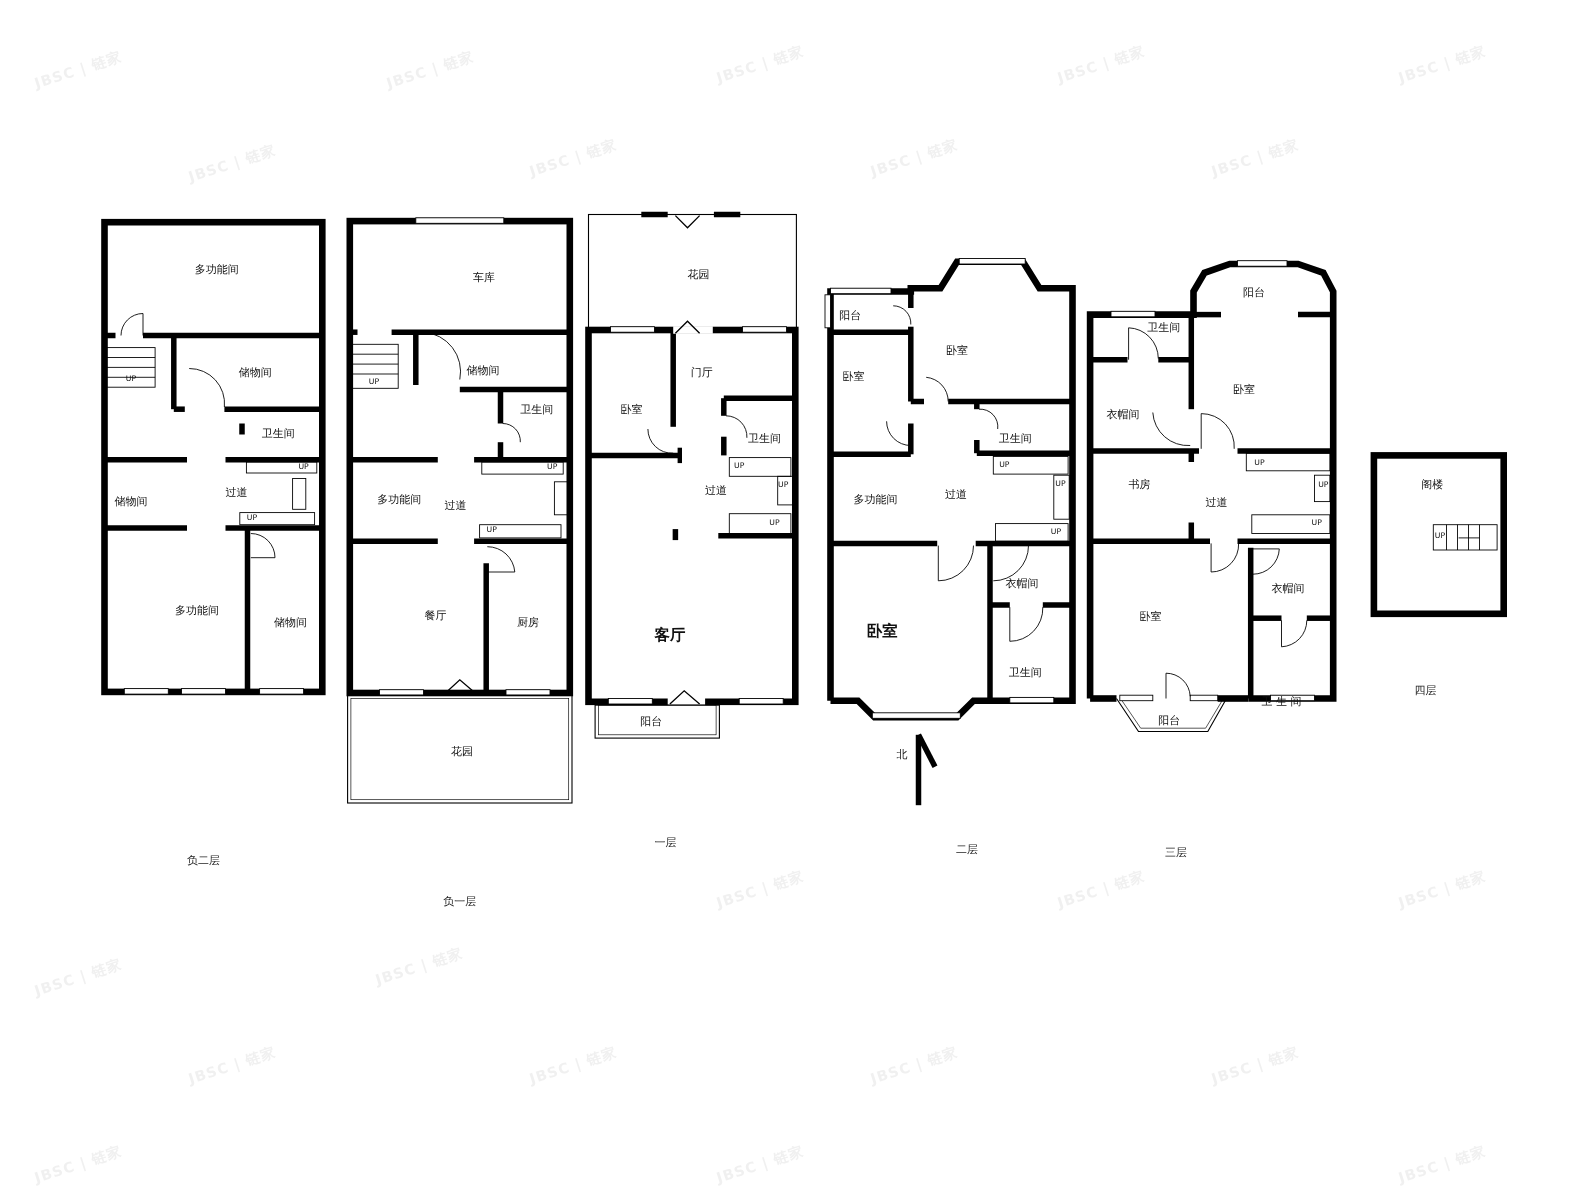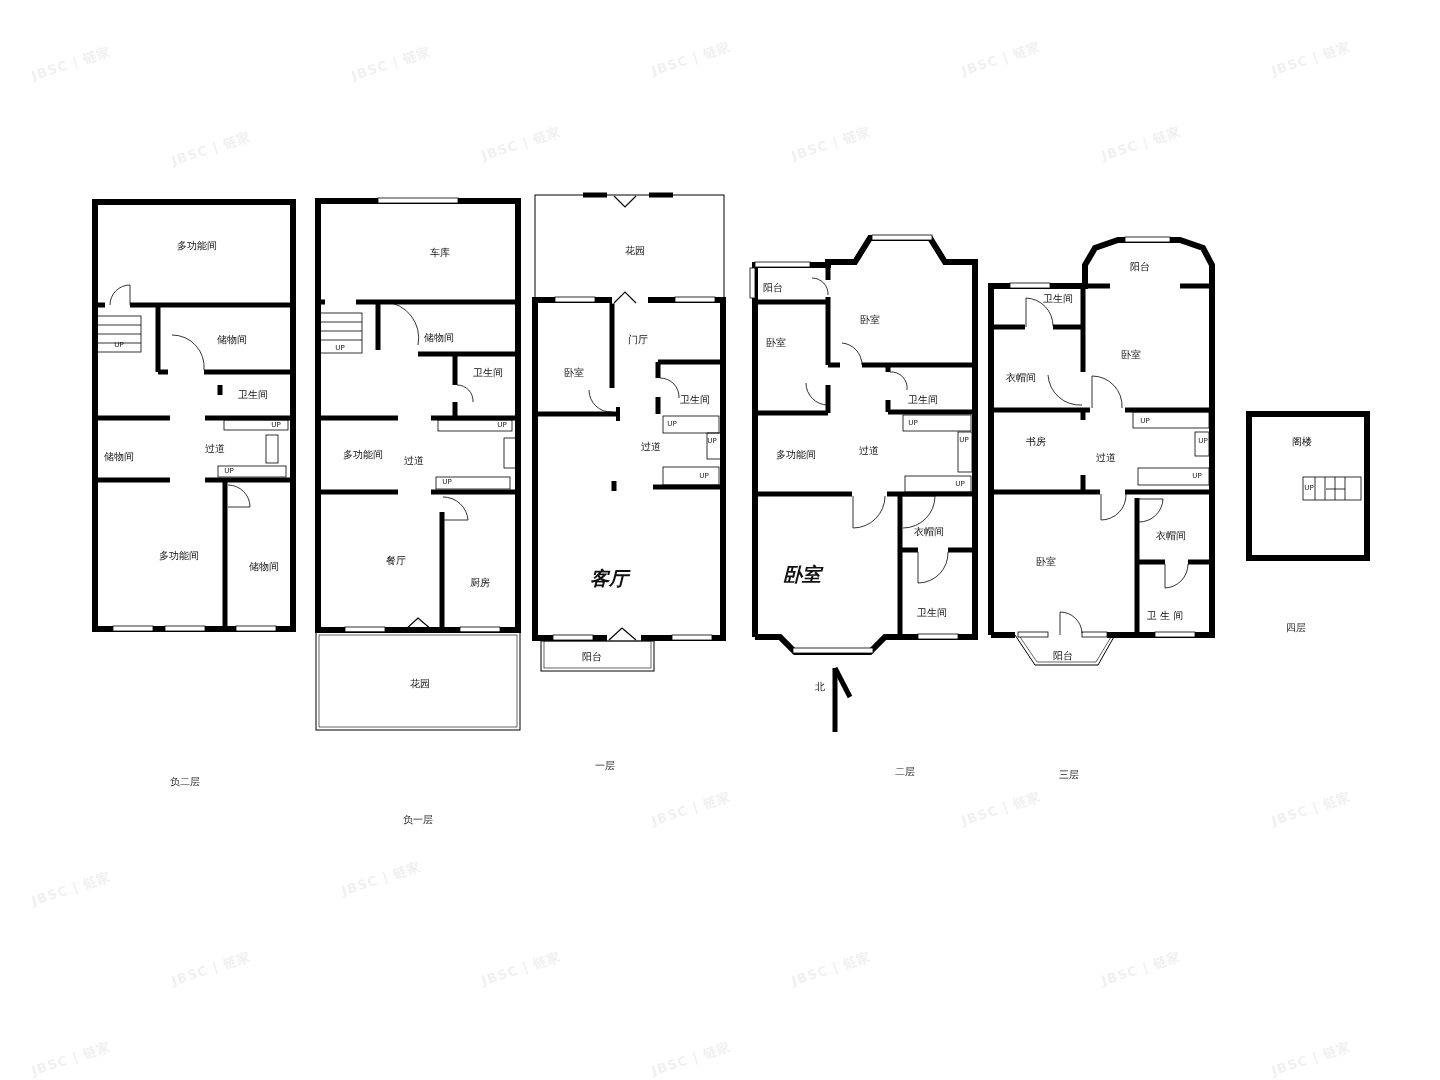--- a/index.html
+++ b/index.html
@@ -1,19 +1,19 @@
 <!DOCTYPE html>
 <html><head>
 <meta charset="utf-8">
 <style>
   html, body { margin:0; padding:0; background:#ffffff; }
   body { width:1440px; height:1080px; position:relative; overflow:hidden; font-family:"DejaVu Sans", sans-serif; }
   #canvas { position:absolute; left:0; top:0; width:1440px; height:1080px; }
   .lbl { position:absolute; font-size:10px; color:#111; white-space:nowrap; transform:translate(-50%,-50%); line-height:1; }
-  .lbl.big { font-size:19px; font-weight:bold;font-style:italic; }
+  .lbl.big { font-size:14px; font-weight:bold; }
   .flabel { position:absolute; font-size:10px; color:#222; transform:translate(-50%,-50%); white-space:nowrap; }
   .wm { position:absolute; font-size:13px; color:rgba(200,200,200,0.28); transform:rotate(-18deg); font-weight:bold; letter-spacing:1px; white-space:nowrap; }
 </style>
 </head>
 <body>
 
 <svg id="canvas" width="1440" height="1080" viewBox="0 0 1440 1080" xmlns="http://www.w3.org/2000/svg">
   <defs>
     <g id="win-h">
         <rect x="0" y="-2" width="1" height="4" fill="#fff" stroke="#333" stroke-width="0.8"></rect>
@@ -260,21 +260,21 @@
   <span class="flabel" style="left:185px;top:782px">负二层</span>
 </div>
 
 <div>
   <span class="lbl" style="left:440px;top:253px">车库</span>
   <span class="lbl" style="left:439px;top:338px">储物间</span>
   <span class="lbl" style="left:488px;top:373px">卫生间</span>
   <span class="lbl" style="left:363px;top:455px">多功能间</span>
   <span class="lbl" style="left:414px;top:461px">过道</span>
   <span class="lbl" style="left:396px;top:561px">餐厅</span>
-  <span class="lbl" style="left:480px;top:583px">厨房</span>
+  <span class="lbl" style="left:480px;top:567px">厨房</span>
   <span class="lbl" style="left:420px;top:684px">花园</span>
   <span class="lbl" style="left:340px;top:348px;font-size:7px">UP</span>
   <span class="lbl" style="left:502px;top:425px;font-size:7px">UP</span>
   <span class="lbl" style="left:447px;top:482px;font-size:7px">UP</span>
   <span class="flabel" style="left:418px;top:820px">负一层</span>
 </div>
 
 <div>
   <span class="lbl" style="left:635px;top:251px">花园</span>
   <span class="lbl" style="left:638px;top:340px">门厅</span>
@@ -296,33 +296,33 @@
   <span class="lbl" style="left:923px;top:400px">卫生间</span>
   <span class="lbl" style="left:796px;top:455px">多功能间</span>
   <span class="lbl" style="left:869px;top:451px">过道</span>
   <span class="lbl" style="left:929px;top:532px">衣帽间</span>
   <span class="lbl big" style="left:802px;top:574px">卧室</span>
   <span class="lbl" style="left:932px;top:613px">卫生间</span>
   <span class="lbl" style="left:913px;top:423px;font-size:7px">UP</span>
   <span class="lbl" style="left:964px;top:440px;font-size:7px">UP</span>
   <span class="lbl" style="left:960px;top:484px;font-size:7px">UP</span>
   <span class="lbl" style="left:820px;top:687px">北</span>
-  <span class="flabel" style="left:905px;top:772px">二层</span>
+  <span class="flabel" style="left:879px;top:772px">二层</span>
 </div>
 
 <div>
   <span class="lbl" style="left:1140px;top:267px">阳台</span>
   <span class="lbl" style="left:1058px;top:299px">卫生间</span>
   <span class="lbl" style="left:1131px;top:355px">卧室</span>
   <span class="lbl" style="left:1021px;top:378px">衣帽间</span>
   <span class="lbl" style="left:1036px;top:442px">书房</span>
   <span class="lbl" style="left:1106px;top:458px">过道</span>
   <span class="lbl" style="left:1171px;top:536px">衣帽间</span>
   <span class="lbl" style="left:1046px;top:562px">卧室</span>
-  <span class="lbl" style="left:1165px;top:616px">卫 生 间</span>
+  <span class="lbl" style="left:1165px;top:639px">卫 生 间</span>
   <span class="lbl" style="left:1063px;top:656px">阳台</span>
   <span class="lbl" style="left:1145px;top:421px;font-size:7px">UP</span>
   <span class="lbl" style="left:1203px;top:441px;font-size:7px">UP</span>
   <span class="lbl" style="left:1197px;top:476px;font-size:7px">UP</span>
   <span class="flabel" style="left:1069px;top:775px">三层</span>
 </div>
 
 <div>
   <span class="lbl" style="left:1302px;top:442px">阁楼</span>
   <span class="lbl" style="left:1309px;top:488px;font-size:7px">UP</span>

